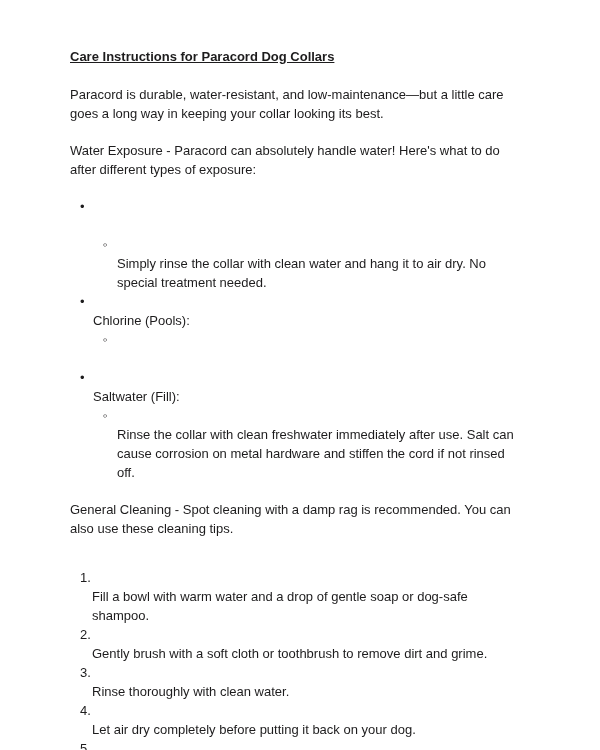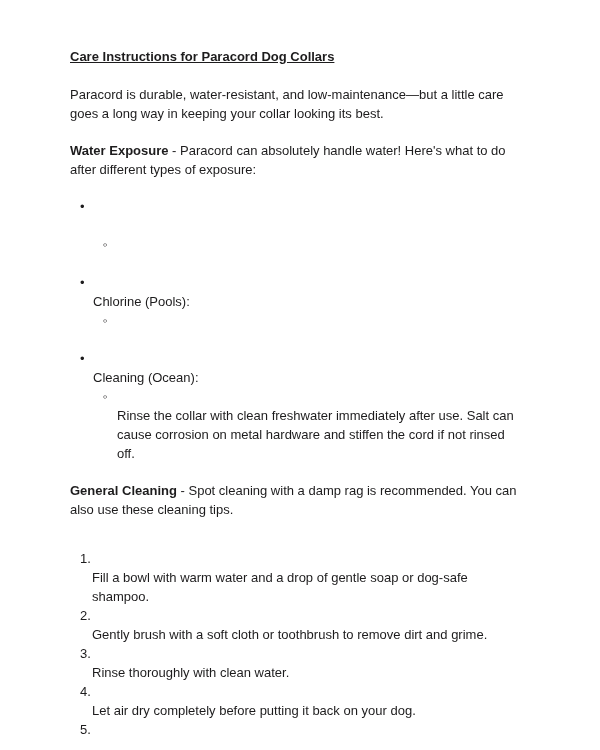--- a/index.html
+++ b/index.html
@@ -14,21 +14,21 @@
     color: #1d1c1d;
   }
   .doc { padding: 47px 10px 0 70px; }
   .block { white-space: pre-line; margin-bottom: 18px; }
   .title {
     font-weight: 700;
     text-decoration: underline;
     margin-bottom: 19px;
     white-space: pre-line;
   }
-  .lead { font-weight: 700; }
+  .lead { font-weight: 400; }
   .mb19 { margin-bottom: 30px; }
   .list { margin-bottom: 18px; }
   .li { position: relative; white-space: pre-line; }
   .l1 { padding-left: 23px; }
   .l1 > .marker { position: absolute; left: 10px; top: 0; }
   .l2 { padding-left: 47px; }
   .l2 > .marker { position: absolute; left: 33px; top: 0; }
   .oli { position: relative; padding-left: 22px; white-space: pre-line; }
   .oli > .num { position: absolute; left: 10px; top: 0; }
 </style>
@@ -43,30 +43,31 @@
 goes a long way in keeping your collar looking its best.</p>
 
   <p class="block"><span class="lead">Water Exposure</span><span> - Paracord can absolutely handle water! Here's what to do
 after different types of exposure:</span></p>
 
   <div class="list">
     <div class="li l1">
       <span class="marker">•</span>
     </div>
     <div class="li l2">
-      <span class="marker">◦</span>
+      <span class="marker">◦</span><span>Simply rinse the collar with clean water and hang it to air dry. No
+special treatment needed.</span>
     </div>
     <div class="li l1">
       <span class="marker">•</span><span>Chlorine (Pools):</span>
     </div>
     <div class="li l2">
       <span class="marker">◦</span>
     </div>
     <div class="li l1">
-      <span class="marker">•</span><span>Cleaning (Ocean):</span>
+      <span class="marker">•</span><span>Saltwater (Fill):</span>
     </div>
     <div class="li l2">
       <span class="marker">◦</span><span>Rinse the collar with clean freshwater immediately after use. Salt can
 cause corrosion on metal hardware and stiffen the cord if not rinsed
 off.</span>
     </div>
   </div>
 
   <p class="block mb19"><span class="lead">General Cleaning</span><span> - Spot cleaning with a damp rag is recommended. You can
 also use these cleaning tips.</span></p>

